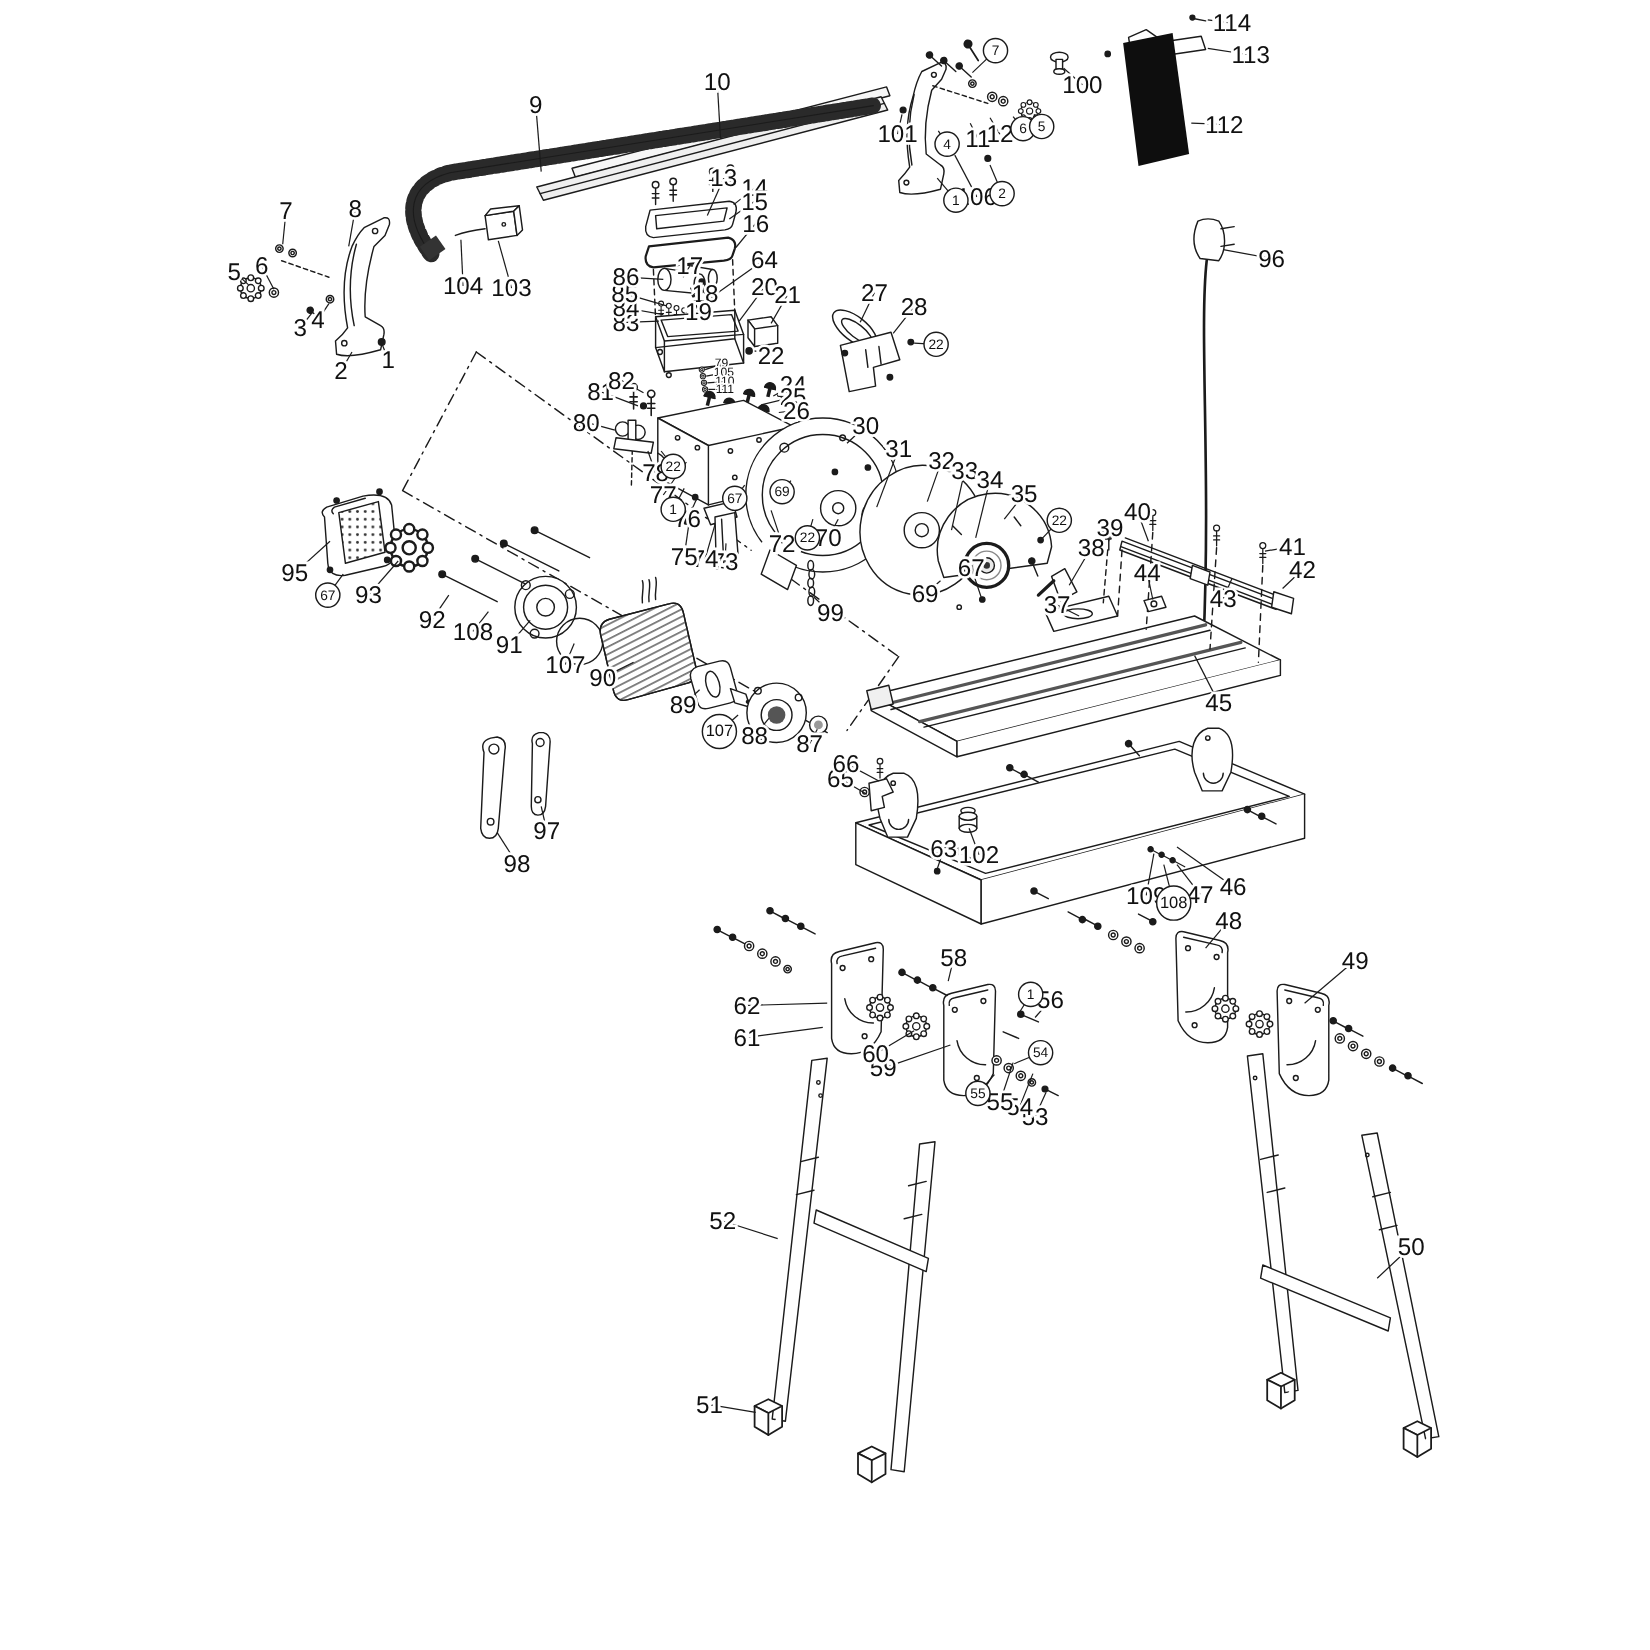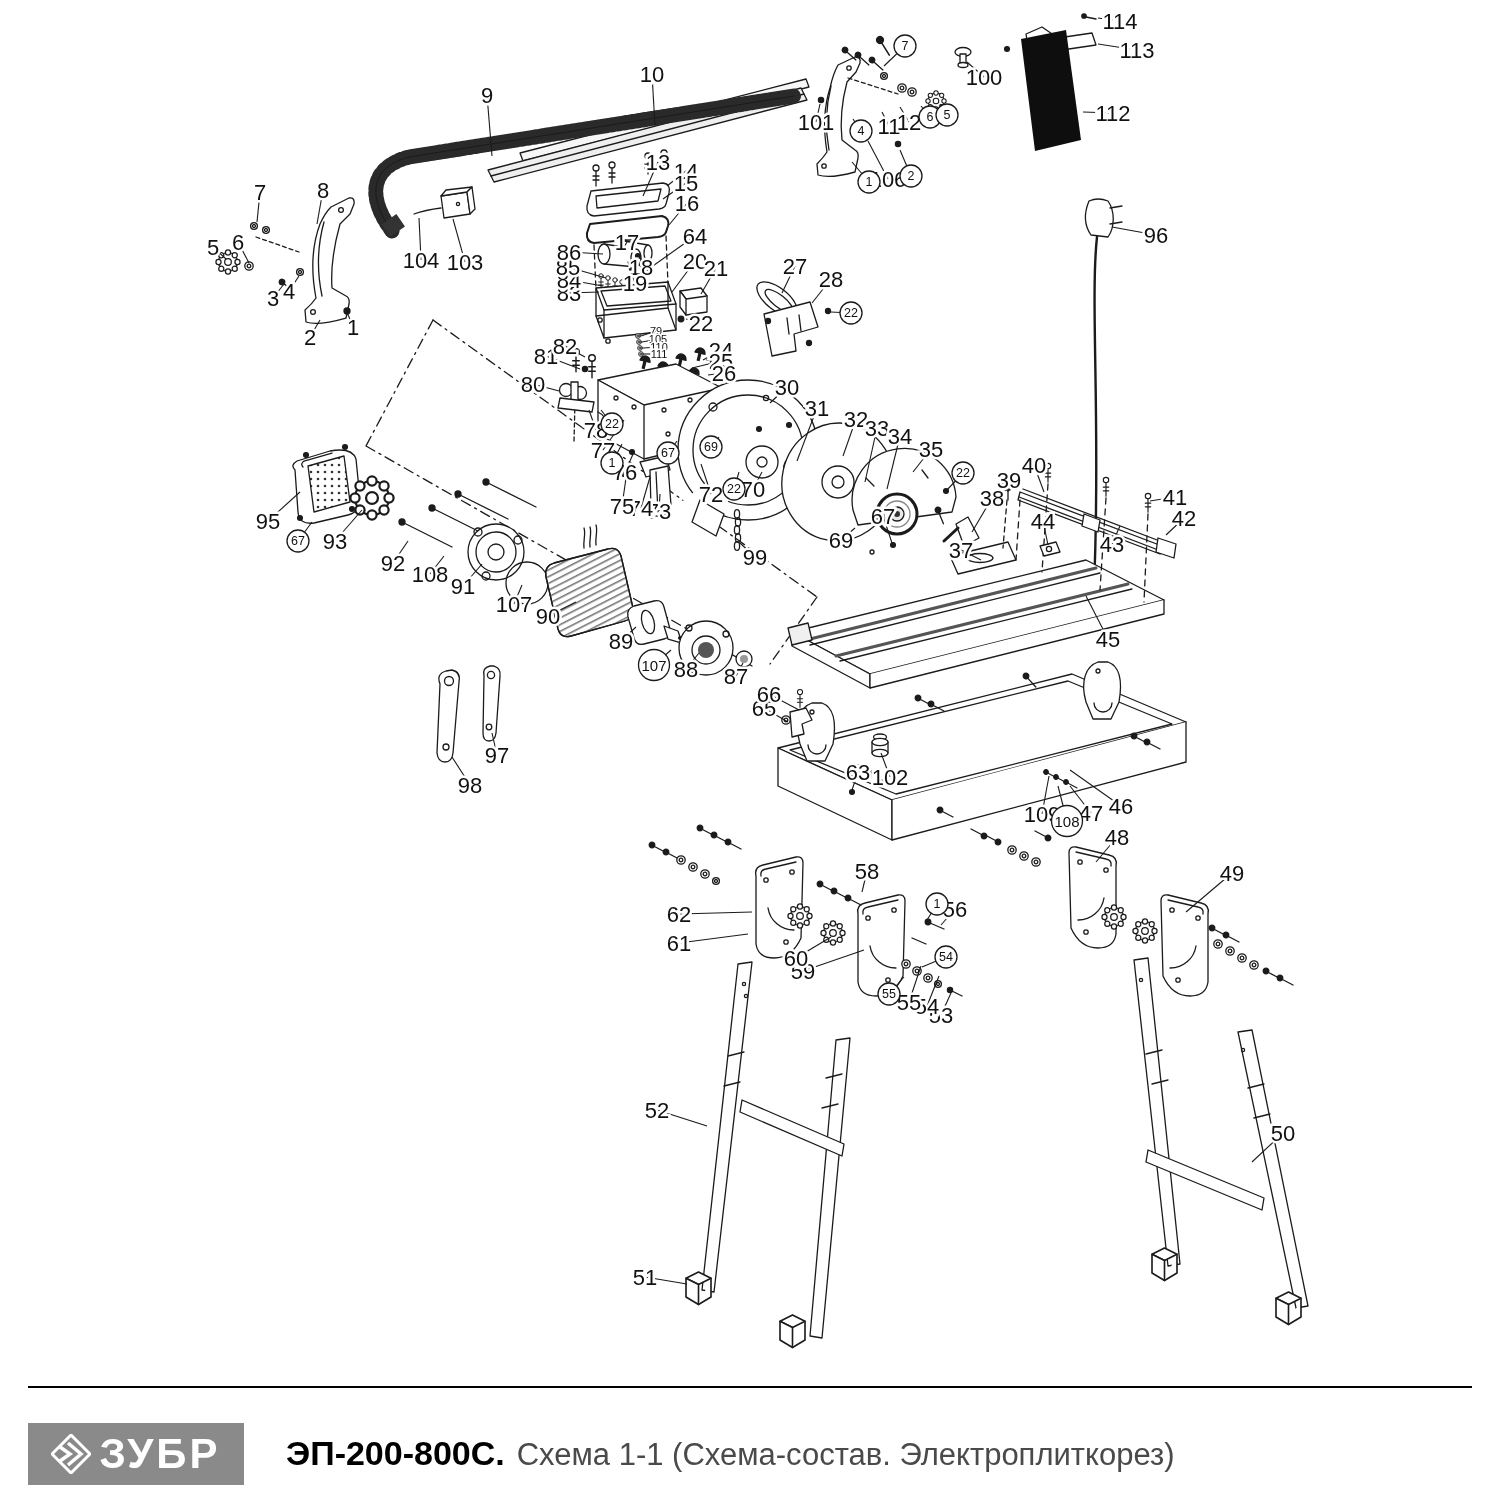--- a/index.html
+++ b/index.html
@@ -776,28 +776,14 @@
         <text x="946" y="957" class="lc" text-anchor="middle" dominant-baseline="central">54</text>
         <circle cx="889" cy="994" r="11" class="lblcirc"></circle>
         <text x="889" y="994" class="lc" text-anchor="middle" dominant-baseline="central">55</text>
         <circle cx="654" cy="665" r="15.5" class="lblcirc"></circle>
         <text x="654" y="665" class="lC" text-anchor="middle" dominant-baseline="central">107</text>
         <circle cx="1067" cy="821" r="15.5" class="lblcirc"></circle>
         <text x="1067" y="821" class="lC" text-anchor="middle" dominant-baseline="central">108</text>
       </g>
 </svg>
 
-<div class="footer">
-  <div class="logo" style="background: rgb(138, 138, 138);">
-    <svg class="emblem" viewBox="0 0 40 40">
-      <polygon points="20,1 39,20 20,39 1,20" fill="none" stroke="#fff" stroke-width="3"></polygon>
-      <path d="M9,13 L19,20 L9,27" stroke="#fff" stroke-width="3.5" fill="none"></path>
-      <path d="M17,9 L30,20 L17,31" stroke="#fff" stroke-width="3.5" fill="none"></path>
-    </svg>
-    <span class="brand-text">ЗУБР</span>
-  </div>
-  <div class="title">
-    <span class="model" style="color: rgb(0, 0, 0);">ЭП-200-800С.</span>
-    <span class="sub" style="color: rgb(74, 74, 74);">Схема 1-1 (Схема-состав. Электроплиткорез)</span>
-  </div>
+
 </div>
 
-</div>
-
 </body></html>

